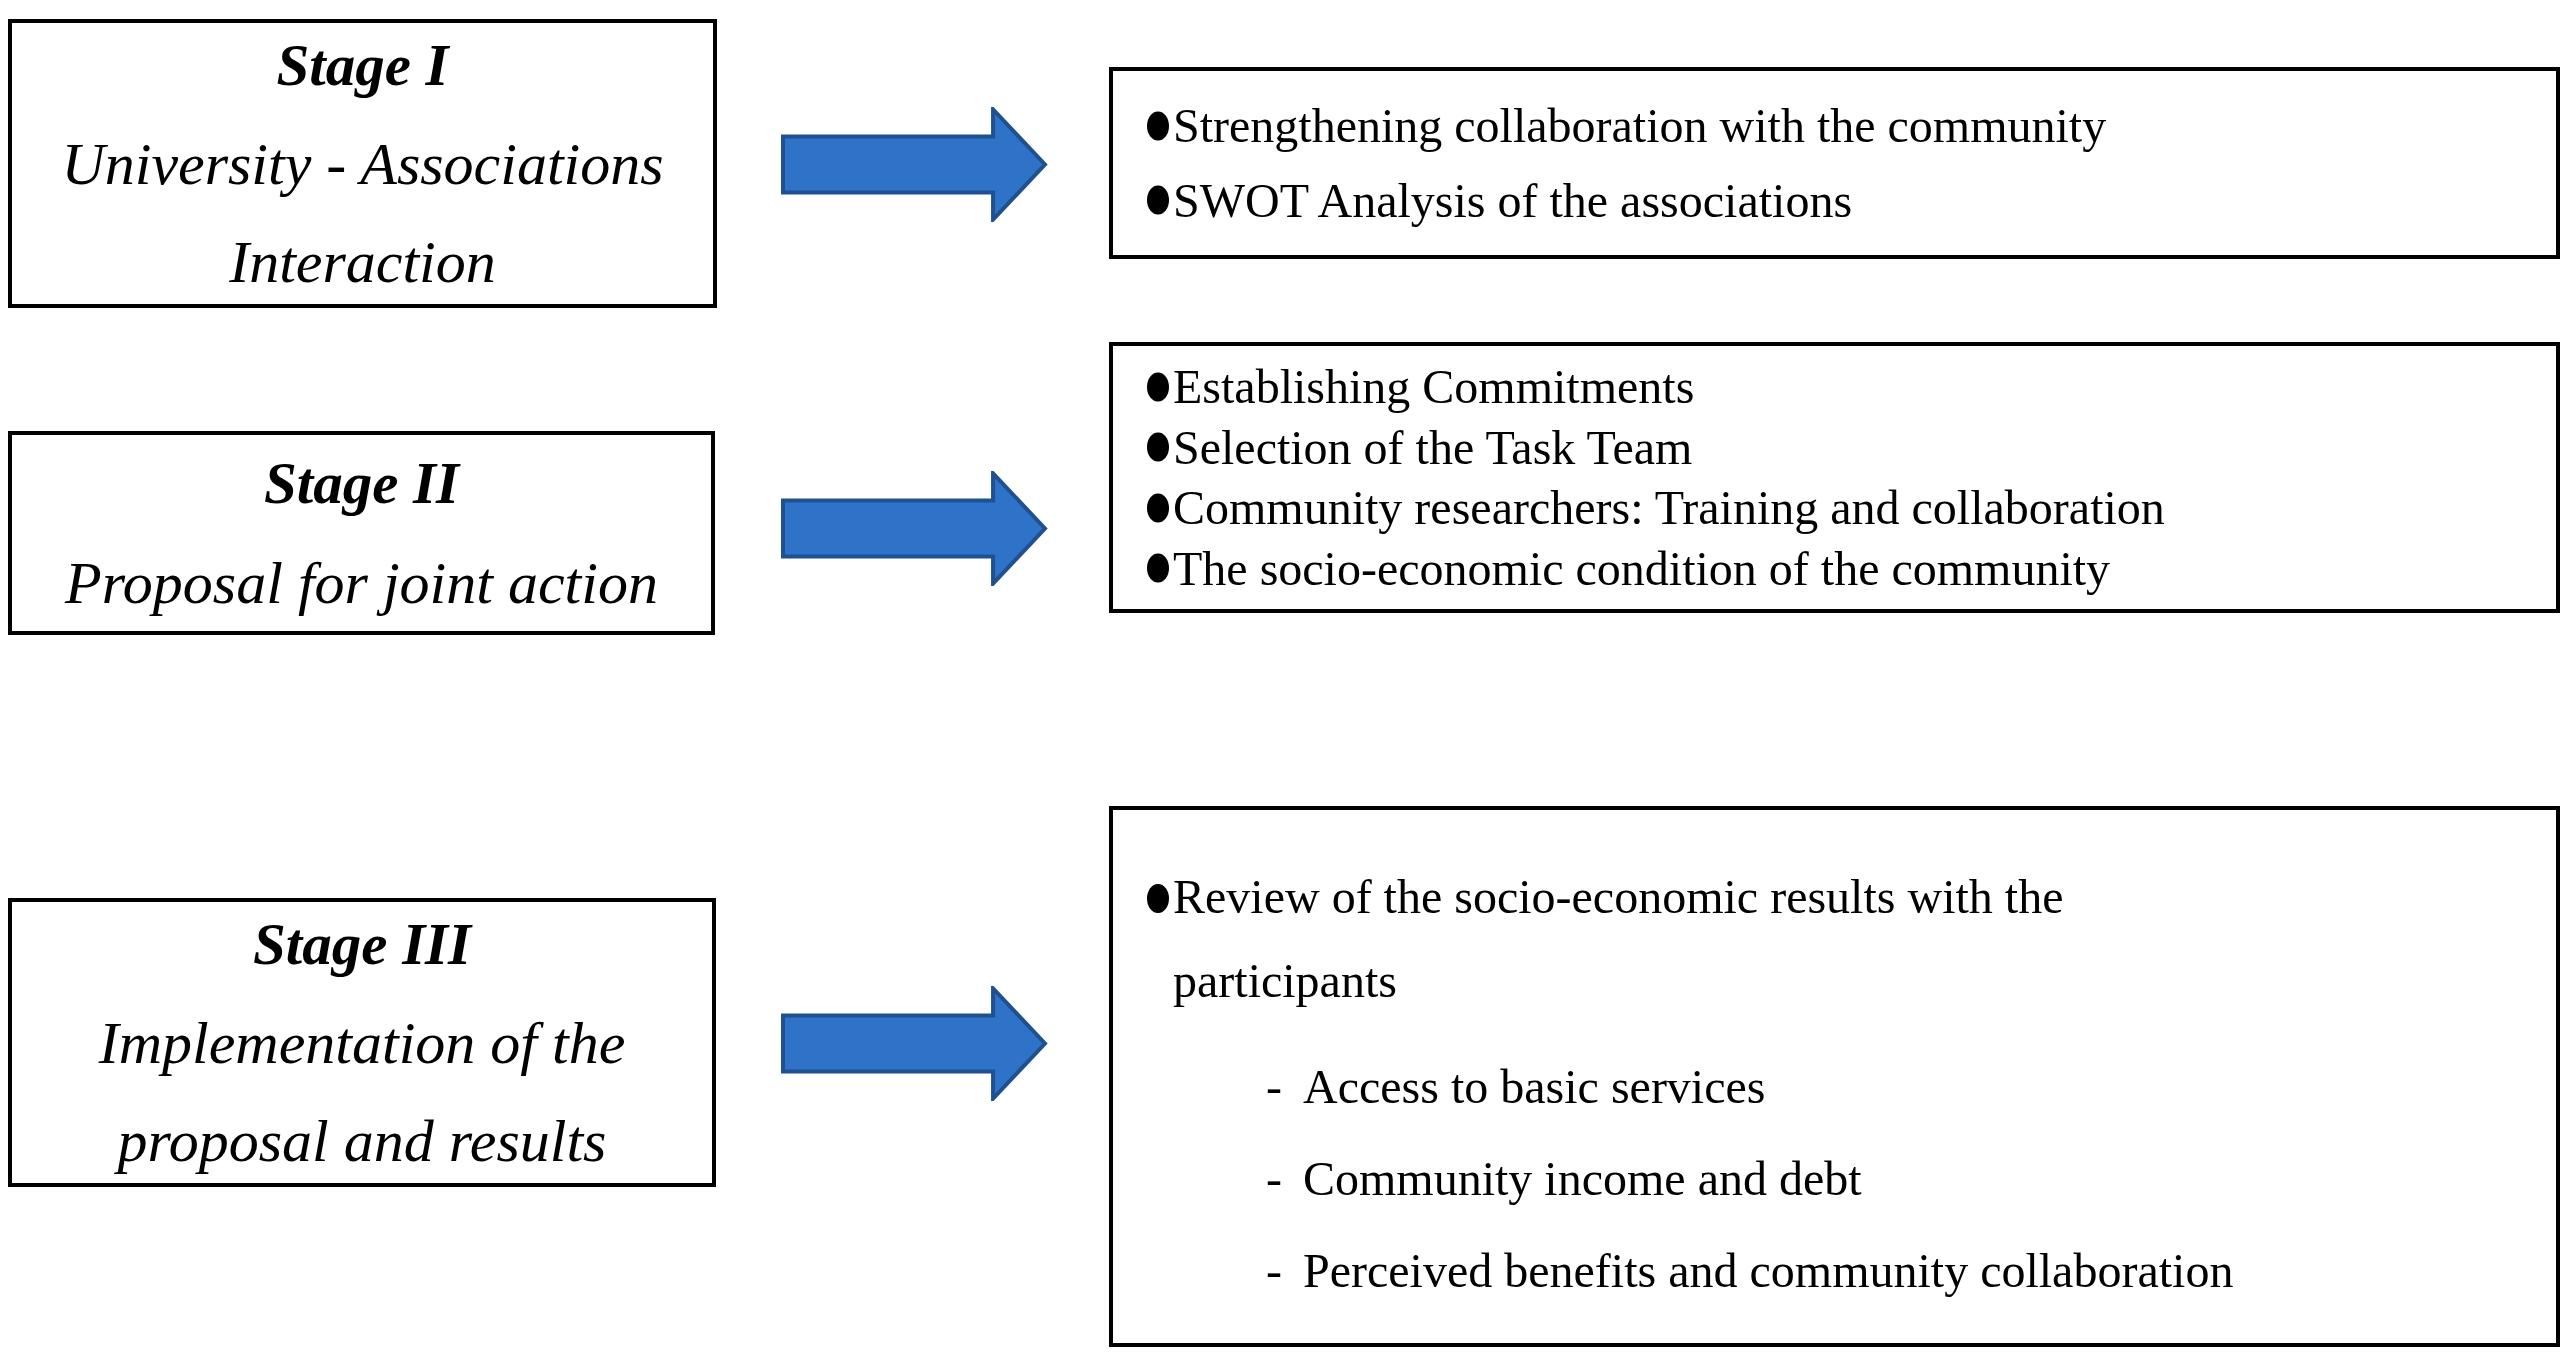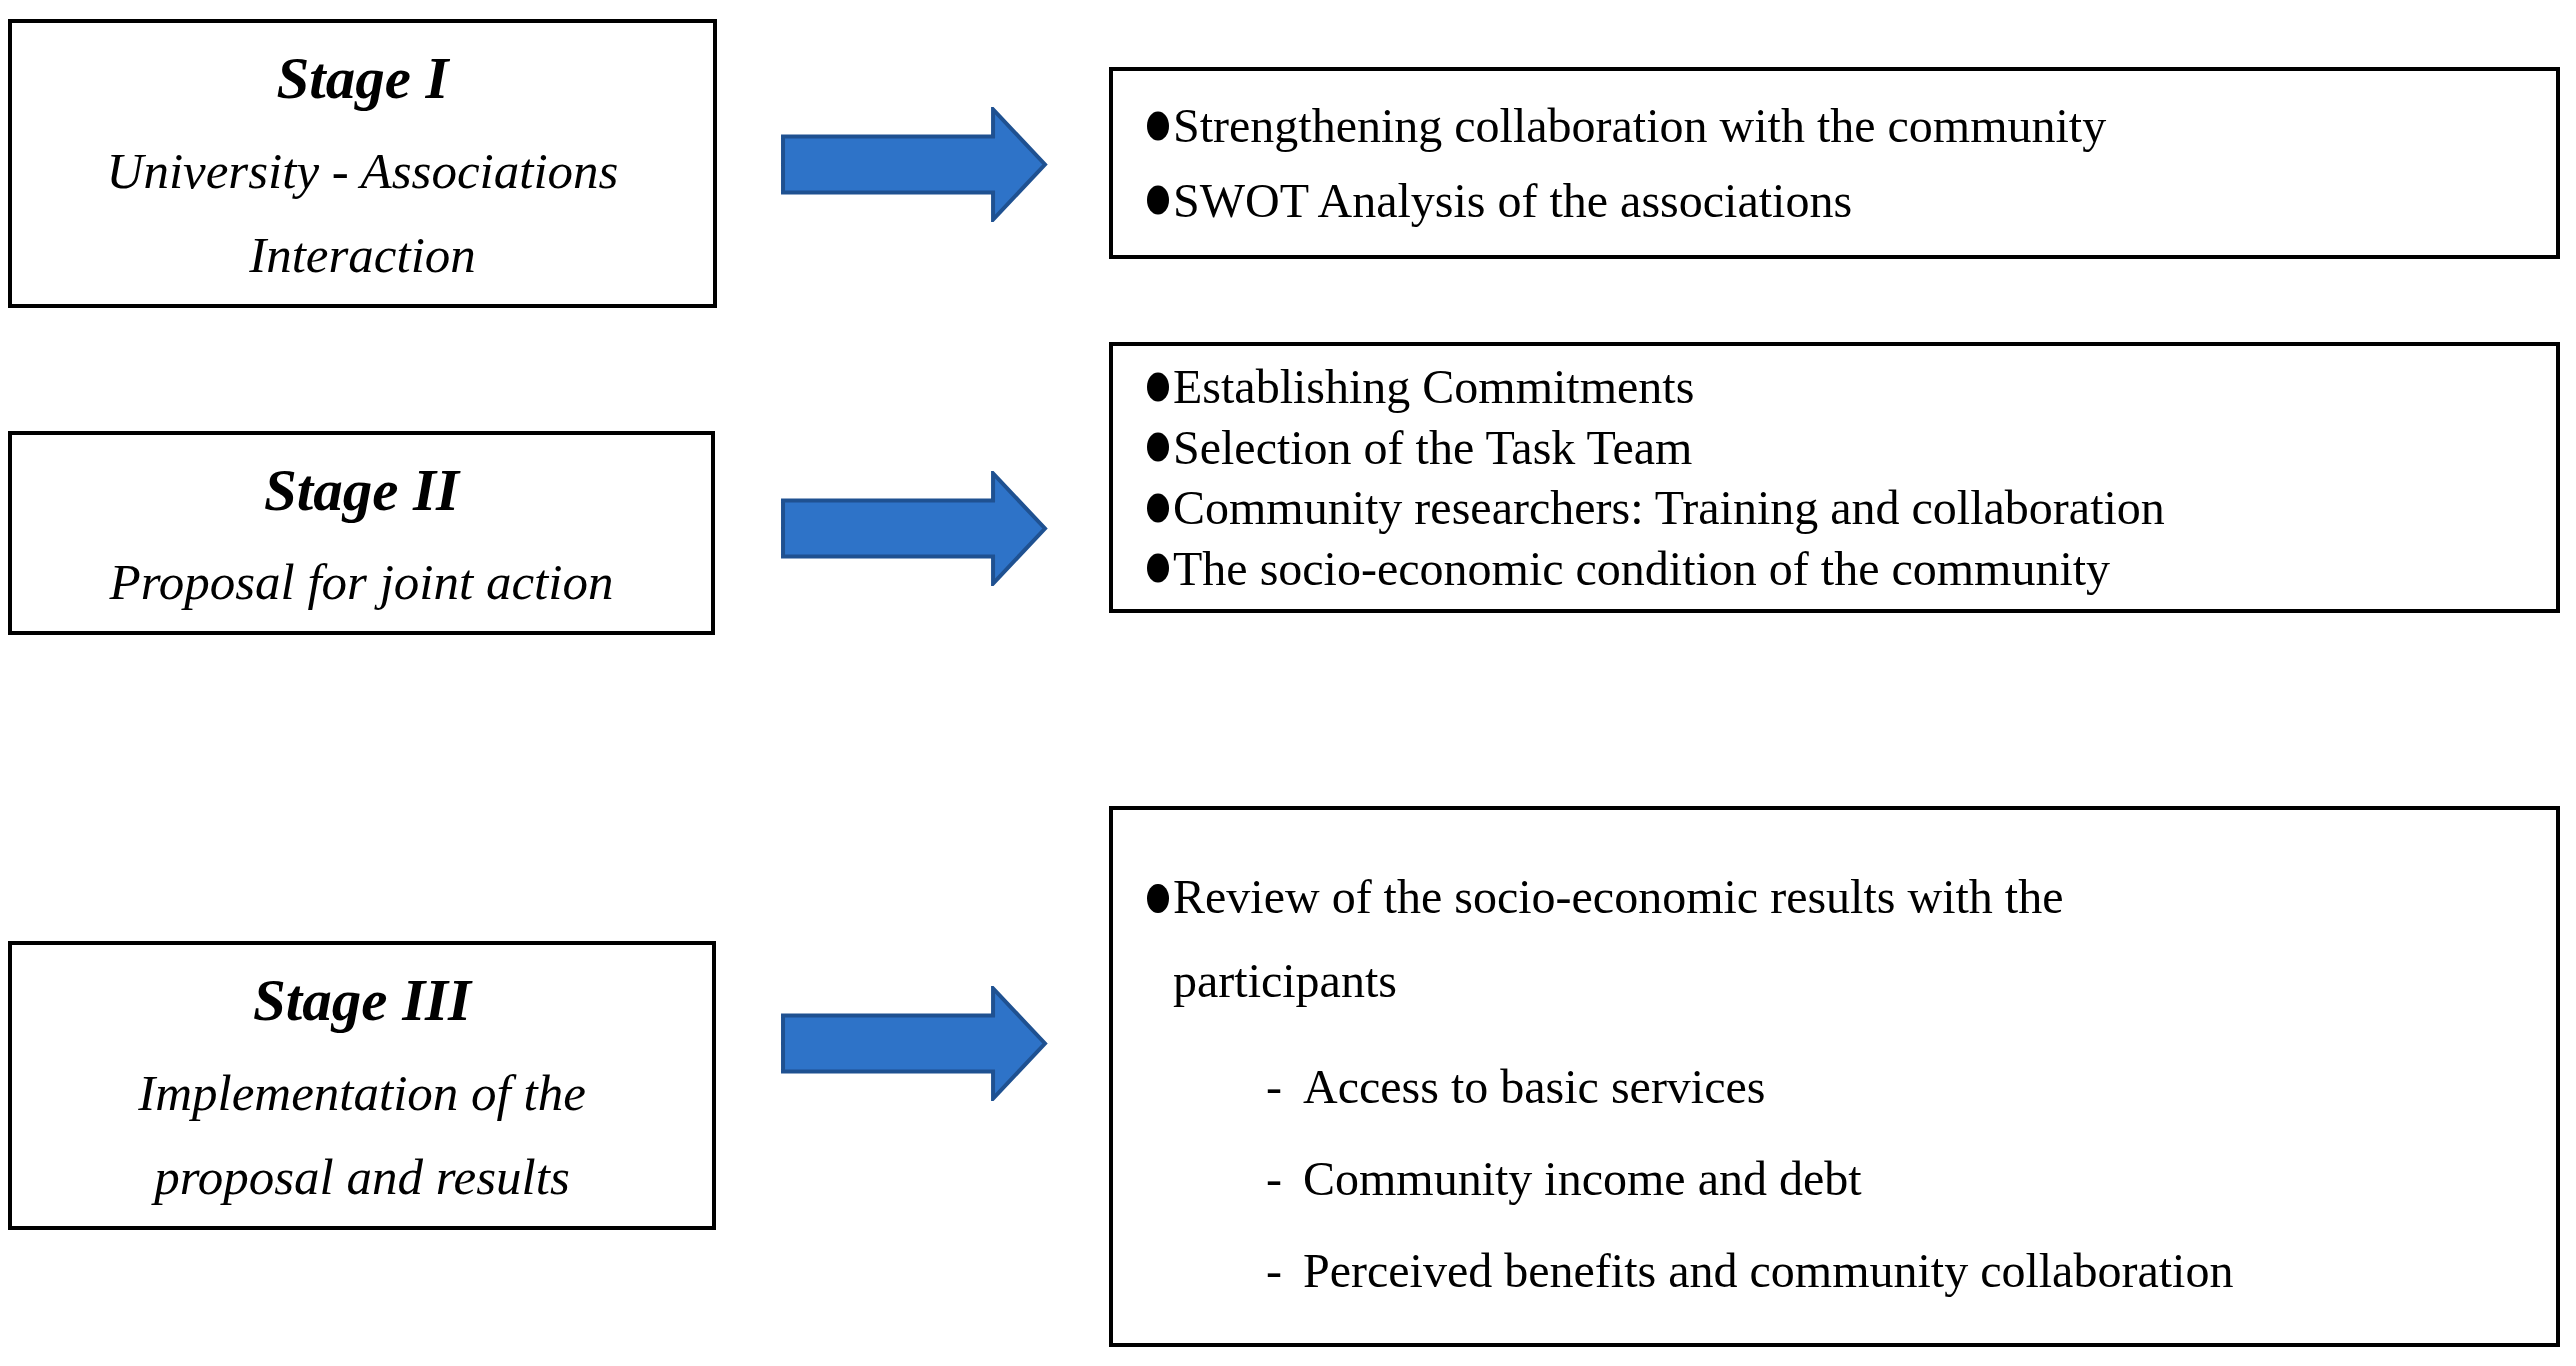--- a/index.html
+++ b/index.html
@@ -32,21 +32,21 @@
     gap:8px;
   }
   .lbox .title{
     font-weight:bold;
     font-style:italic;
     font-size:59px;
     line-height:1.55;
   }
   .lbox .subtitle{
     font-style:italic;
-    font-size:51px;
+    font-size:60px;
     line-height:1.5;
   }
   .rbox{
     position:absolute;
     box-sizing:border-box;
     border:4.8px solid var(--border);
     background:#fff;
     display:flex;
     flex-direction:column;
     justify-content:space-evenly;
@@ -127,21 +127,21 @@
     <div class="row">
       <span class="bullet"></span>
       <span class="text">Community researchers: Training and collaboration</span>
     </div>
     <div class="row">
       <span class="bullet"></span>
       <span class="text">The socio-economic condition of the community</span>
     </div>
   </div>
 
-  <div class="lbox" style="left:8px;top:941px;width:708px;height:289px;">
+  <div class="lbox" style="left:8px;top:898px;width:708px;height:289px;">
     <div class="title">Stage III</div>
     <div class="subtitle">Implementation of the</div>
     <div class="subtitle">proposal and results</div>
   </div>
 
   <svg class="arrow" style="left:780px;top:986px;" width="268" height="115" viewBox="0 0 334 144">
     <polygon points="3,37 266,37 266,3 331,72 266,141 266,107 3,107" stroke-width="5" stroke-linejoin="miter" fill="#2E73C8" stroke="#1F5191"></polygon>
   </svg>
 
   <div class="rbox" style="left:1109px;top:806px;width:1451px;height:541px;">

